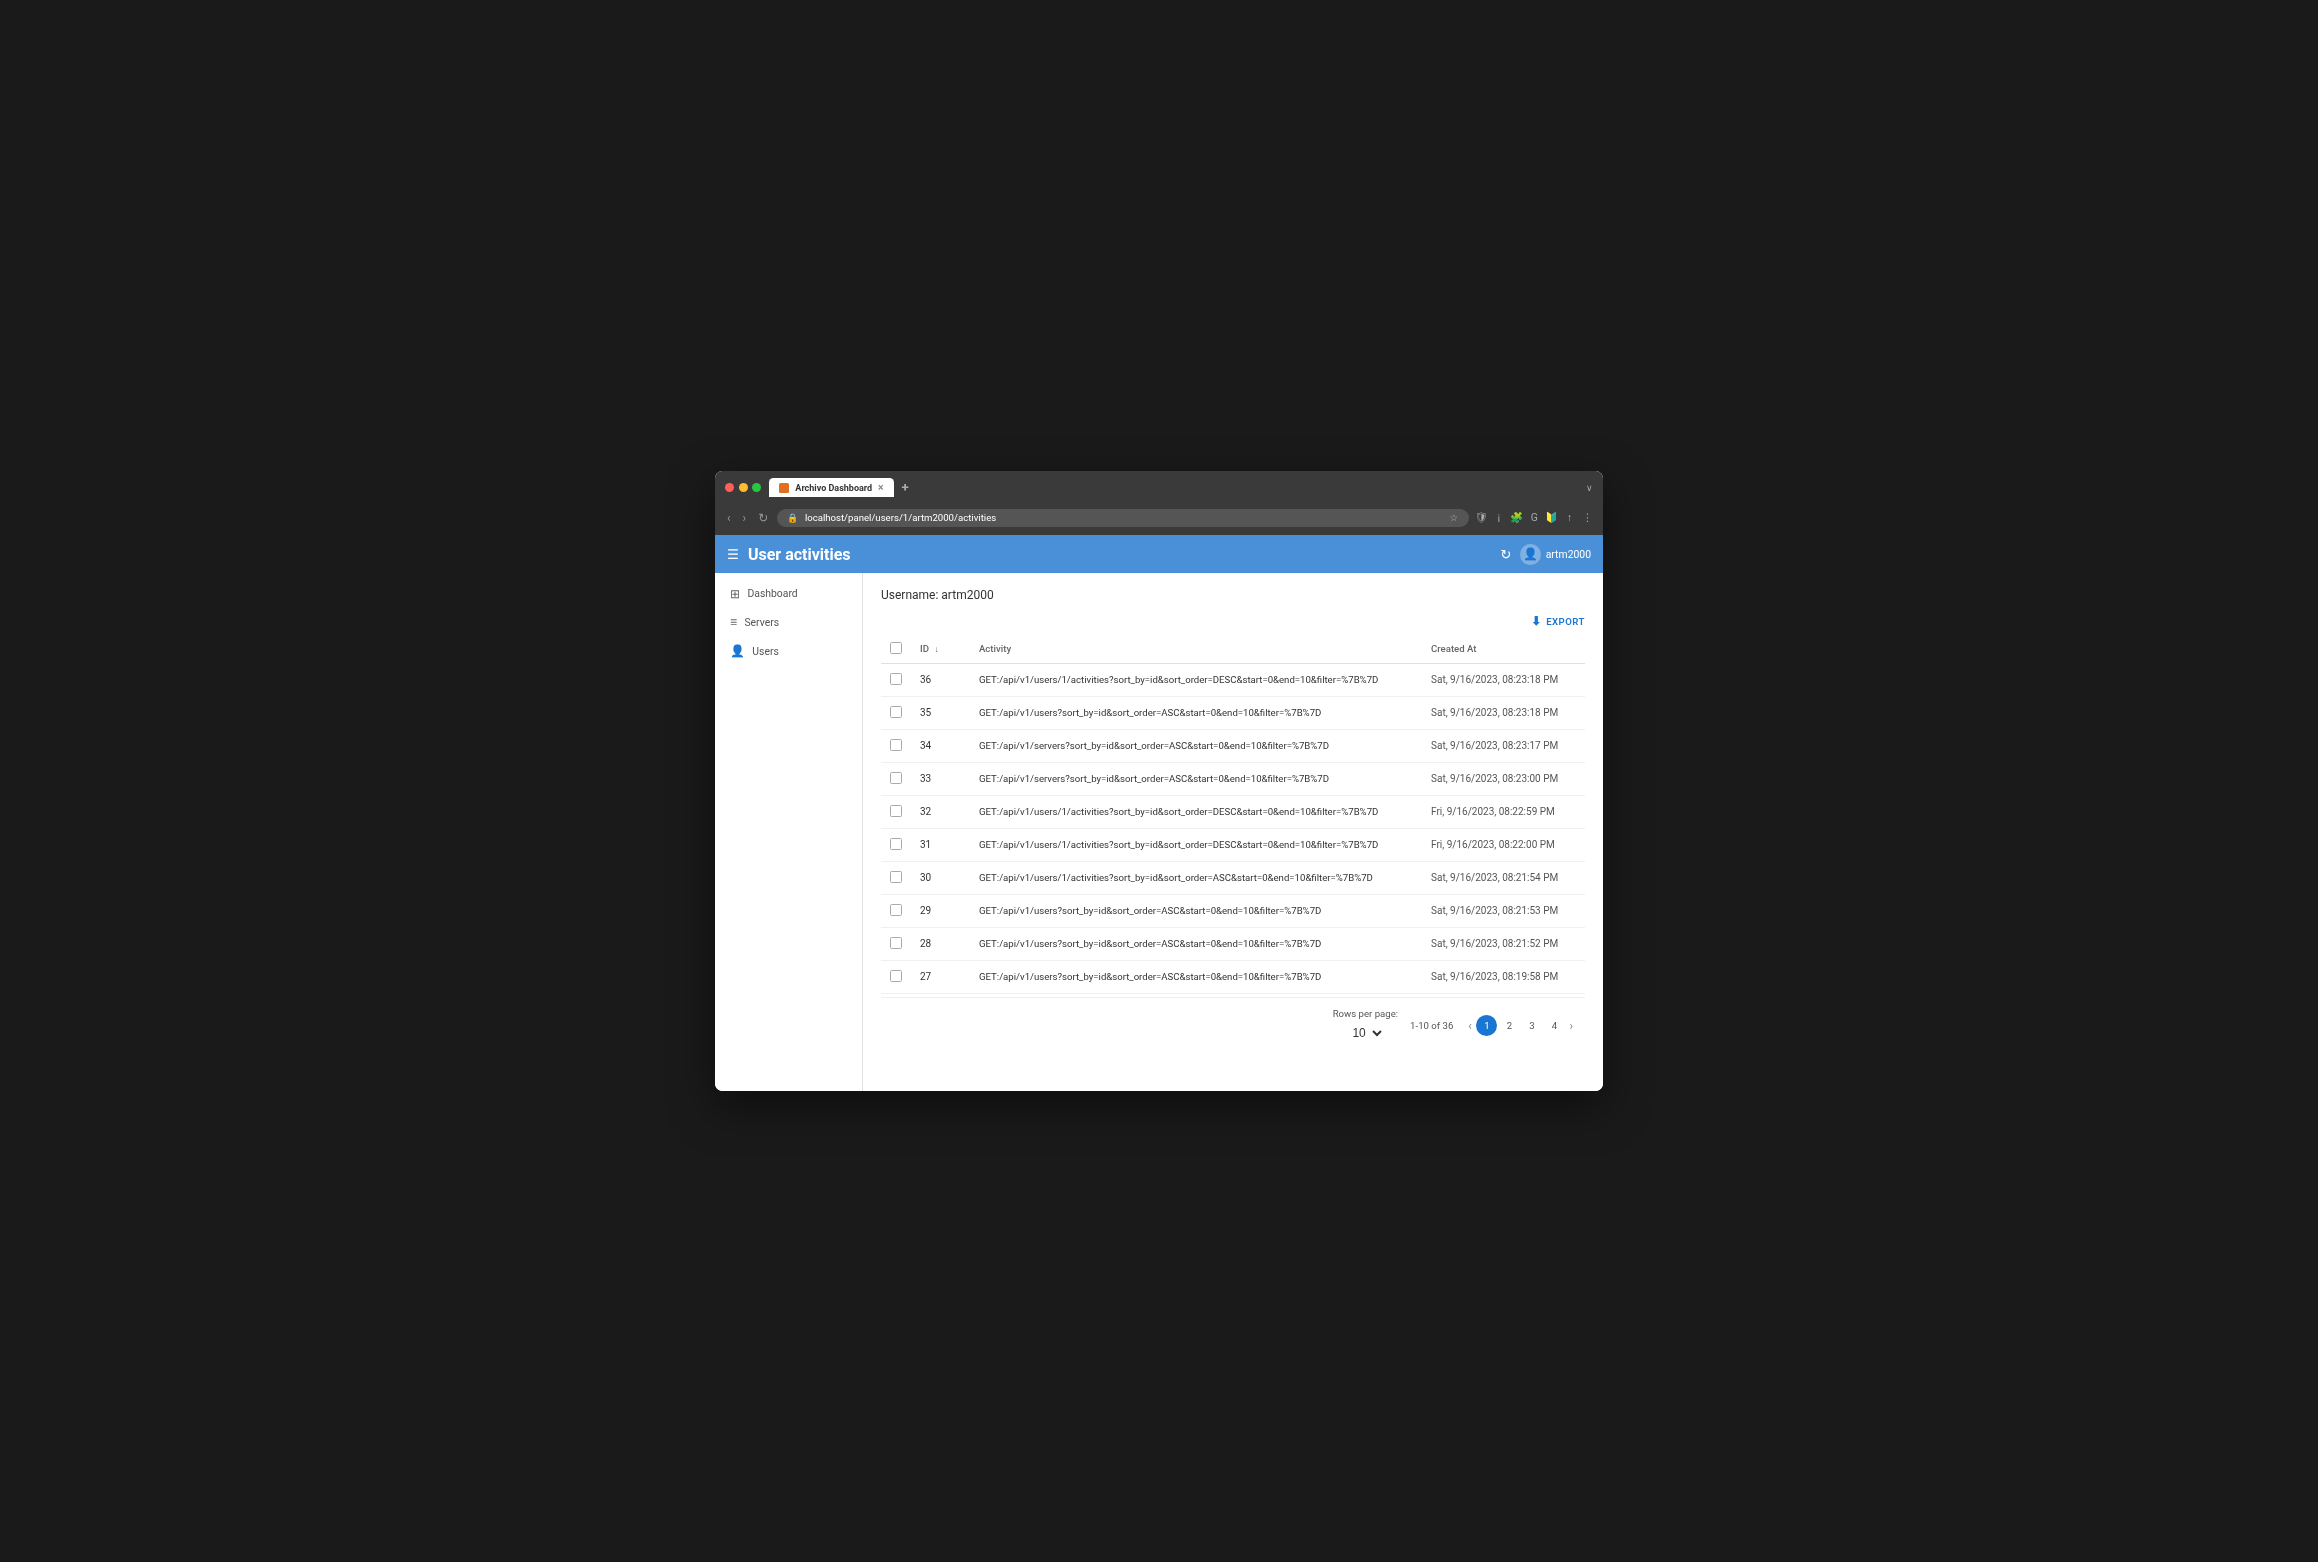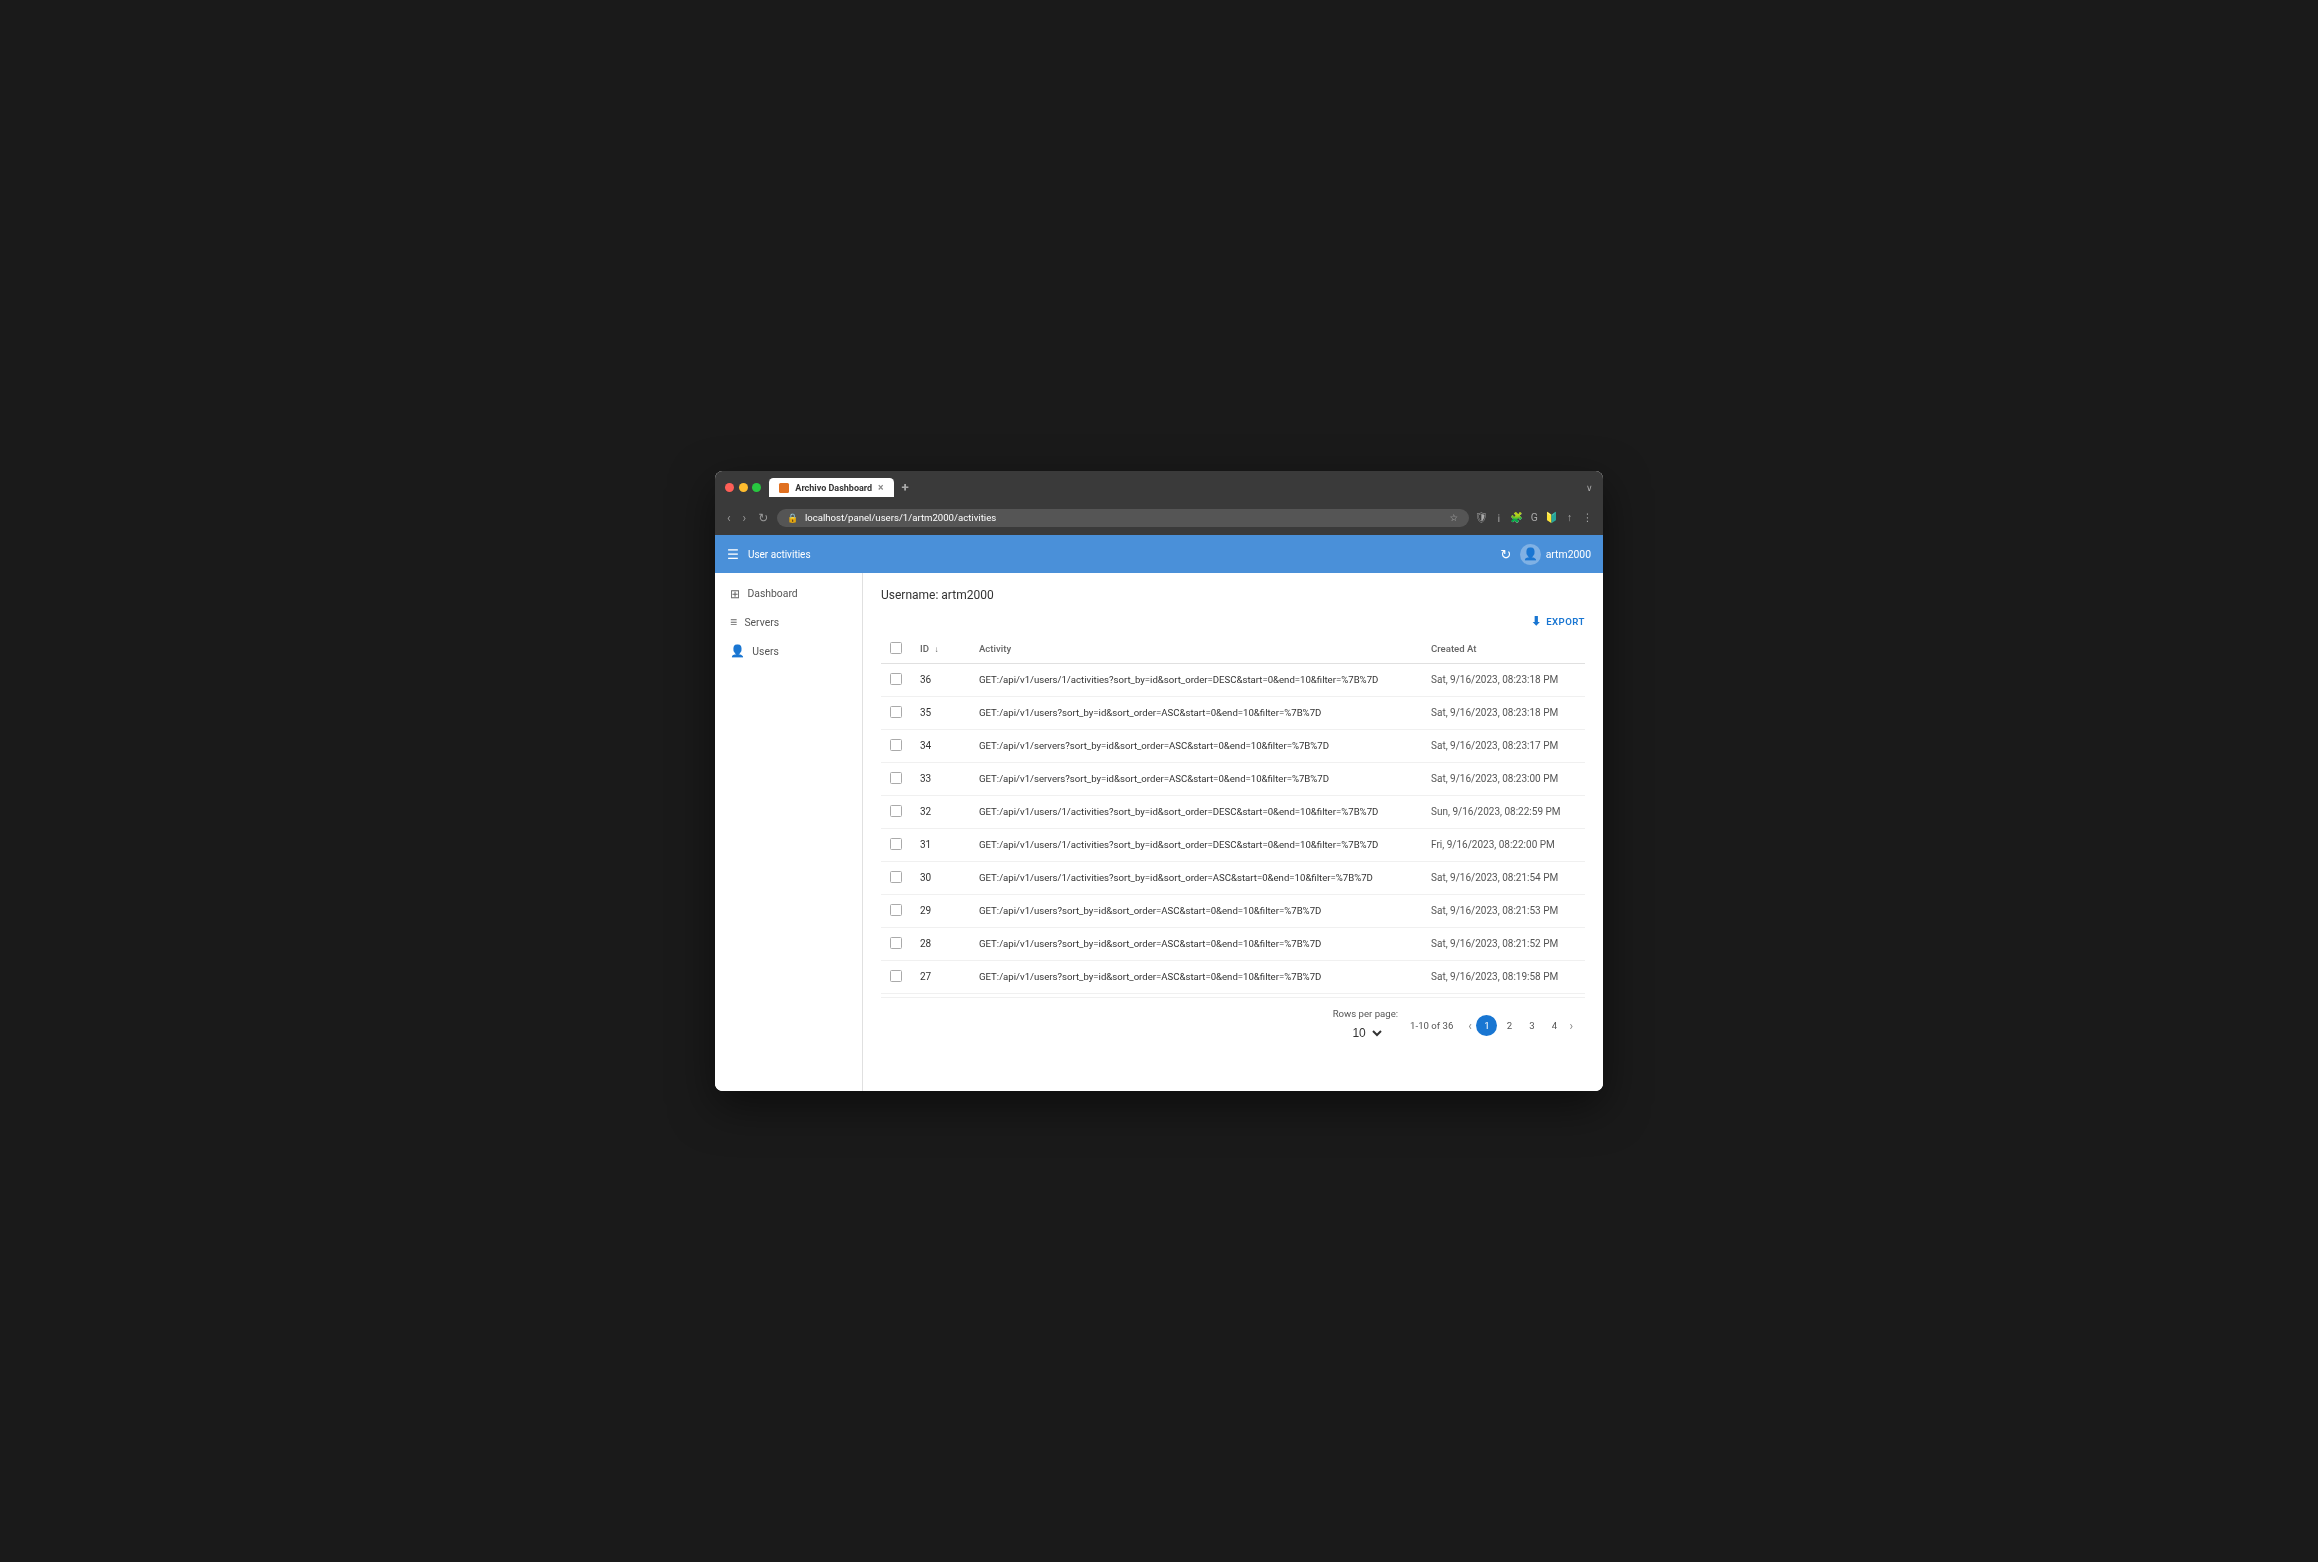--- a/index.html
+++ b/index.html
@@ -147,22 +147,22 @@
       align-items: center;
       padding: 0 12px;
       height: 38px;
     }
     .hamburger {
       font-size: 13.3px;
       margin-right: 9px;
       cursor: pointer;
     }
     .app-title {
-      font-size: 10px;
-      font-weight: 400;
+      font-size: 16px;
+      font-weight: 700;
       flex: 1;
     }
     .header-actions {
       display: flex;
       align-items: center;
       gap: 9px;
     }
     .refresh-icon {
       font-size: 13.3px;
       cursor: pointer;
@@ -462,21 +462,21 @@
       <td>33</td>
       <td style="font-size:9.6px; color:#333;">GET:/api/v1/servers?sort_by=id&amp;sort_order=ASC&amp;start=0&amp;end=10&amp;filter=%7B%7D</td>
       <td style="white-space:nowrap; color:#555;">Sat, 9/16/2023, 08:23:00 PM</td>
     </tr>
             <tr>
       <td>
         <span class="cb"></span>
       </td>
       <td>32</td>
       <td style="font-size:9.6px; color:#333;">GET:/api/v1/users/1/activities?sort_by=id&amp;sort_order=DESC&amp;start=0&amp;end=10&amp;filter=%7B%7D</td>
-      <td style="white-space:nowrap; color:#555;">Sun, 9/16/2023, 08:22:59 PM</td>
+      <td style="white-space:nowrap; color:#555;">Fri, 9/16/2023, 08:22:59 PM</td>
     </tr>
             <tr>
       <td>
         <span class="cb"></span>
       </td>
       <td>31</td>
       <td style="font-size:9.6px; color:#333;">GET:/api/v1/users/1/activities?sort_by=id&amp;sort_order=DESC&amp;start=0&amp;end=10&amp;filter=%7B%7D</td>
       <td style="white-space:nowrap; color:#555;">Fri, 9/16/2023, 08:22:00 PM</td>
     </tr>
             <tr>

